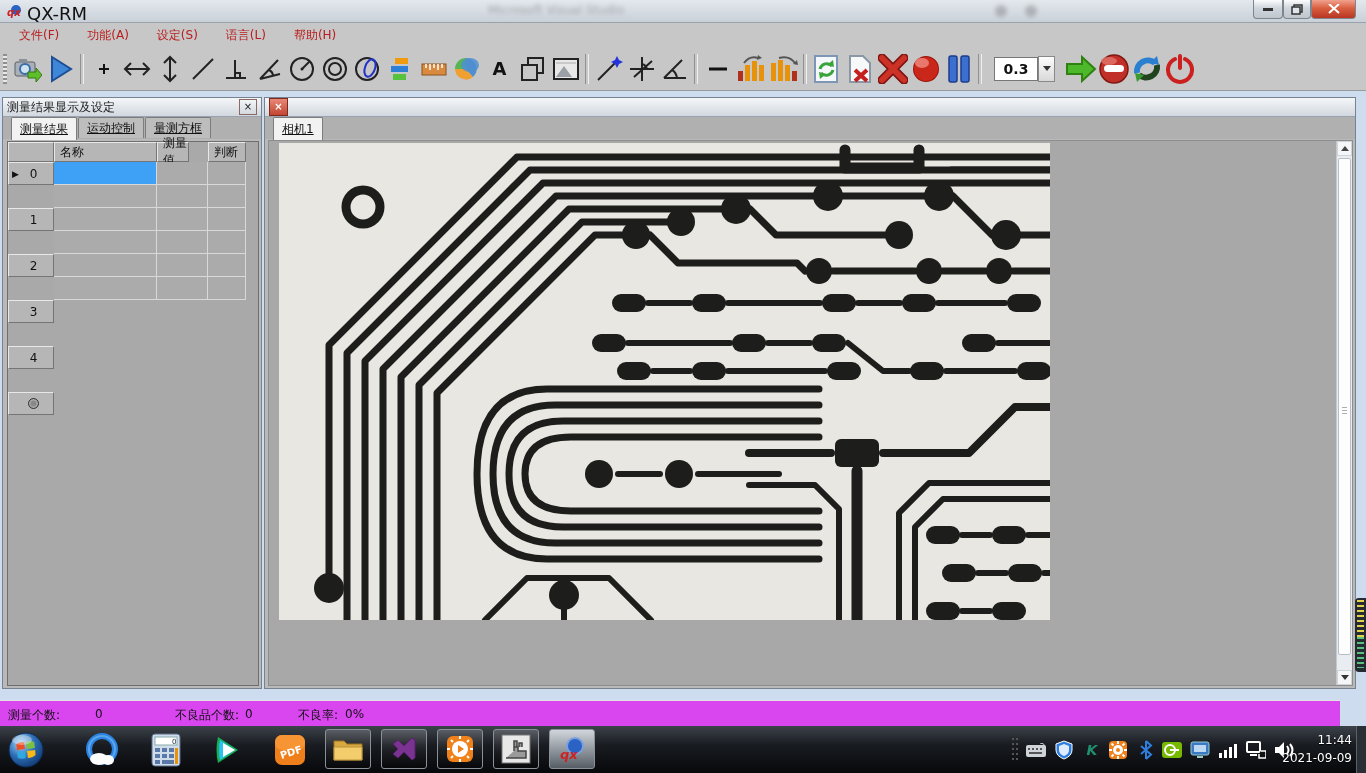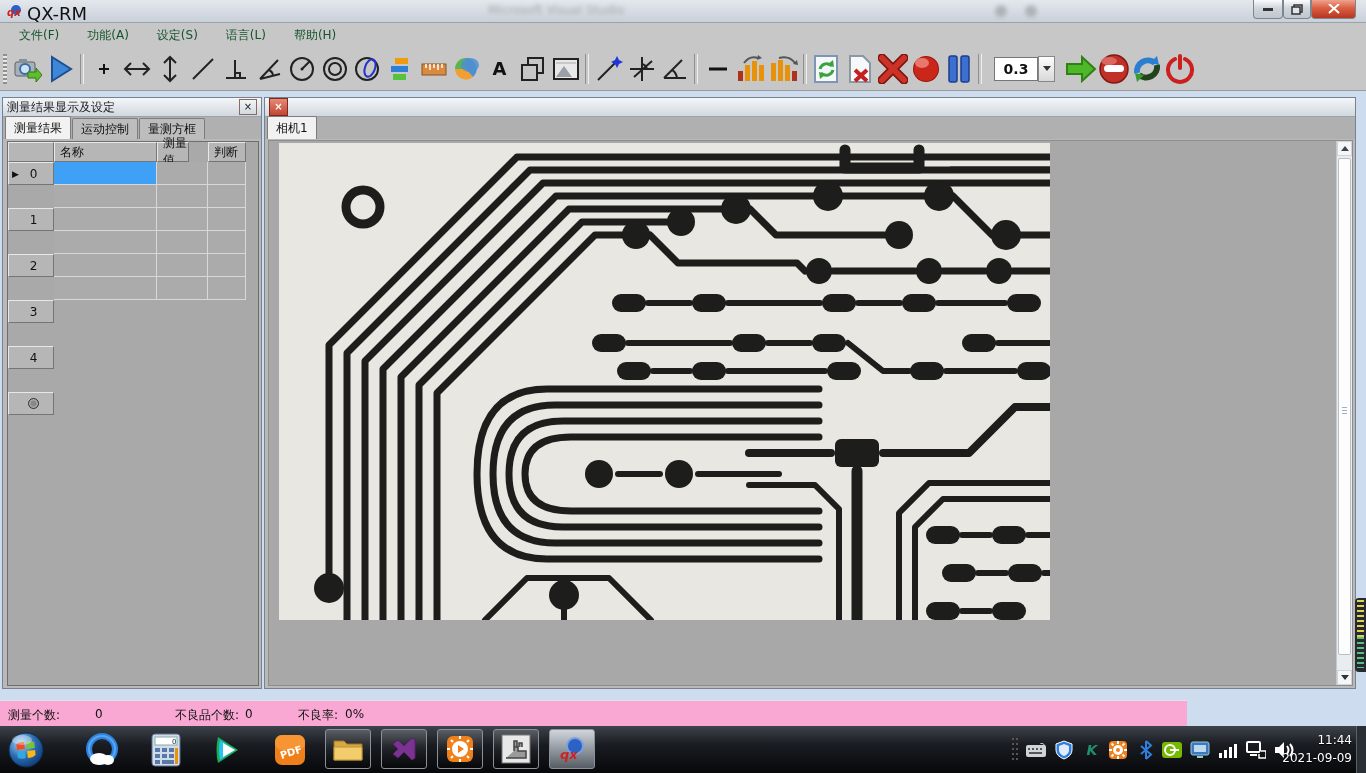--- a/index.html
+++ b/index.html
@@ -9,21 +9,21 @@
   
   #titlebar{left:0;top:0;width:1366px;height:22px;
     background:linear-gradient(#e3e8ed,#c9d0d8);border-bottom:1px solid #9aa3ad;}
   .smudge{filter:blur(2px);opacity:.35;color:#444;font-size:12px;white-space:nowrap;}
   .wbtn{top:0;height:19px;border:1px solid #7e858d;border-top:none;
     background:linear-gradient(#fbfcfd,#cfd5dc 45%,#bfc6ce);border-radius:0 0 4px 4px;
     display:flex;align-items:center;justify-content:center;box-sizing:border-box;}
   .wbtn.close{background:linear-gradient(#f0a28e,#d95f41 45%,#b83522);}
   
   #menubar{left:0;top:23px;width:1366px;height:24px;background:#c7c7c7;display:flex;align-items:center;}
-  .mitem{padding:3px 9px;margin-left:10px;color:#14532d;}
+  .mitem{padding:3px 9px;margin-left:10px;color:#b91c1c;}
   #toolbar{left:0;top:47px;width:1366px;height:43px;background:#c7c7c7;border-bottom:1px solid #9b9b9b;
     display:flex;align-items:center;}
   .grip{width:4px;height:30px;margin:0 4px 0 3px;
     background:repeating-linear-gradient(180deg,#8f8f8f 0 2px,#e8e8e8 2px 4px);}
   .tbtn{width:33px;height:36px;display:flex;align-items:center;justify-content:center;}
   .tsep{width:2px;height:30px;margin:0 3px;border-left:1px solid #909090;border-right:1px solid #efefef;}
   .zoombox{display:flex;align-items:center;margin:0 9px;}
   .zoomval{width:42px;height:22px;background:#fff;border:1px solid #777;
     display:flex;align-items:center;justify-content:center;font-size:14px;font-weight:bold;}
   .zoomdrop{width:15px;height:24px;background:linear-gradient(#fdfdfd,#d8d8d8);border:1px solid #888;
@@ -31,42 +31,42 @@
   .tri-d{width:0;height:0;border-left:4px solid transparent;border-right:4px solid transparent;border-top:5px solid #333;}
   .tri-u{width:0;height:0;border-left:4px solid transparent;border-right:4px solid transparent;border-bottom:5px solid #444;}
   
   .panel{background:#b9b9b9;border:1px solid #78828e;box-sizing:border-box;}
   .ptitle{height:19px;background:linear-gradient(#f4f6f9,#d2d8df);border-bottom:1px solid #9aa3ad;
     display:flex;align-items:center;padding:0 4px;box-sizing:border-box;}
   .ptitle span.txt{flex:1;color:#1a1a1a;}
   .pclose{width:16px;height:14px;border:1px solid #8a6a62;background:linear-gradient(#f3f5f7,#d4d9de);
     display:flex;align-items:center;justify-content:center;font-size:10px;line-height:10px;color:#222;}
   .pclose.red{width:17px;height:16px;background:linear-gradient(#e98877,#c24532);border:1px solid #7d2a1c;color:#fff;font-weight:bold;}
-  .tabstrip{height:22px;display:flex;align-items:flex-end;padding-left:2px;background:#b0b0b0;}
+  .tabstrip{height:22px;display:flex;align-items:flex-start;padding-left:8px;background:#b0b0b0;text-decoration:underline;}
   .tab{height:20px;padding:0 8px;display:flex;align-items:center;border:1px solid #7c7c7c;border-bottom:none;
     background:#bdbdbd;margin-right:1px;border-radius:2px 2px 0 0;}
   .tab.active{background:#f2f2f2;height:22px;position:relative;z-index:2;}
   
   #grid{left:4px;top:43px;width:250px;height:543px;background:#a9a9a9;border:1px solid #6e6e6e;}
   .hcell{background:#b6b6b6;border-top:1px solid #e8e8e8;border-left:1px solid #e8e8e8;
     border-right:1px solid #757575;border-bottom:1px solid #757575;box-sizing:border-box;
     display:flex;align-items:center;padding-left:5px;}
   .dcell{background:#ababab;border-right:1px solid #d8d8d8;border-bottom:1px solid #d8d8d8;box-sizing:border-box;}
   .dcell.sel{background:#3fa1f5;}
   .rowhdr{display:flex;align-items:center;justify-content:center;position:relative;}
   .curarrow{position:absolute;left:3px;top:6px;font-size:9px;color:#111;}
   .newdot{width:9px;height:9px;border-radius:50%;border:1.5px solid #333;background:#888;box-shadow:inset 0 0 0 1.5px #aaa;}
   
   .vsb{background:#e9edf1;border-left:1px solid #c3c9cf;}
   .vsb .btn{height:15px;display:flex;align-items:center;justify-content:center;background:#f4f6f8;border:1px solid #cfd4d9;box-sizing:border-box;}
   .vsb .thumb{position:absolute;left:1px;right:1px;background:#fdfdfd;border:1px solid #b9bfc6;border-radius:2px;}
   .gripdots{position:absolute;left:3px;right:3px;top:50%;height:8px;
     background:repeating-linear-gradient(180deg,#a8aeb5 0 1px,transparent 1px 3px);}
   
-  #statusbar{left:0;top:700px;width:1187px;height:26px;background:#f9a8d4;border-top:1px solid #e2e2e2;}
+  #statusbar{left:0;top:700px;width:1340px;height:26px;background:#d946ef;border-top:1px solid #e2e2e2;}
   #statusbar span{position:absolute;top:6px;}
   
   #taskbar{left:0;top:726px;width:1366px;height:47px;
     background:linear-gradient(#3d434b,#191c21 40%,#07080a);}
   .tkbtn{position:absolute;top:3px;width:46px;height:40px;border:1px solid #8a9097;border-radius:3px;
     background:linear-gradient(rgba(255,255,255,.18),rgba(255,255,255,.03) 55%,rgba(0,0,0,.25));
     display:flex;align-items:center;justify-content:center;box-sizing:border-box;}
   .tkbtn.active{background:linear-gradient(rgba(235,240,246,.85),rgba(150,160,172,.55));}
   .pin{position:absolute;top:6px;width:36px;height:36px;display:flex;align-items:center;justify-content:center;}
   .tray{position:absolute;top:14px;width:20px;height:20px;display:flex;align-items:center;justify-content:center;}

